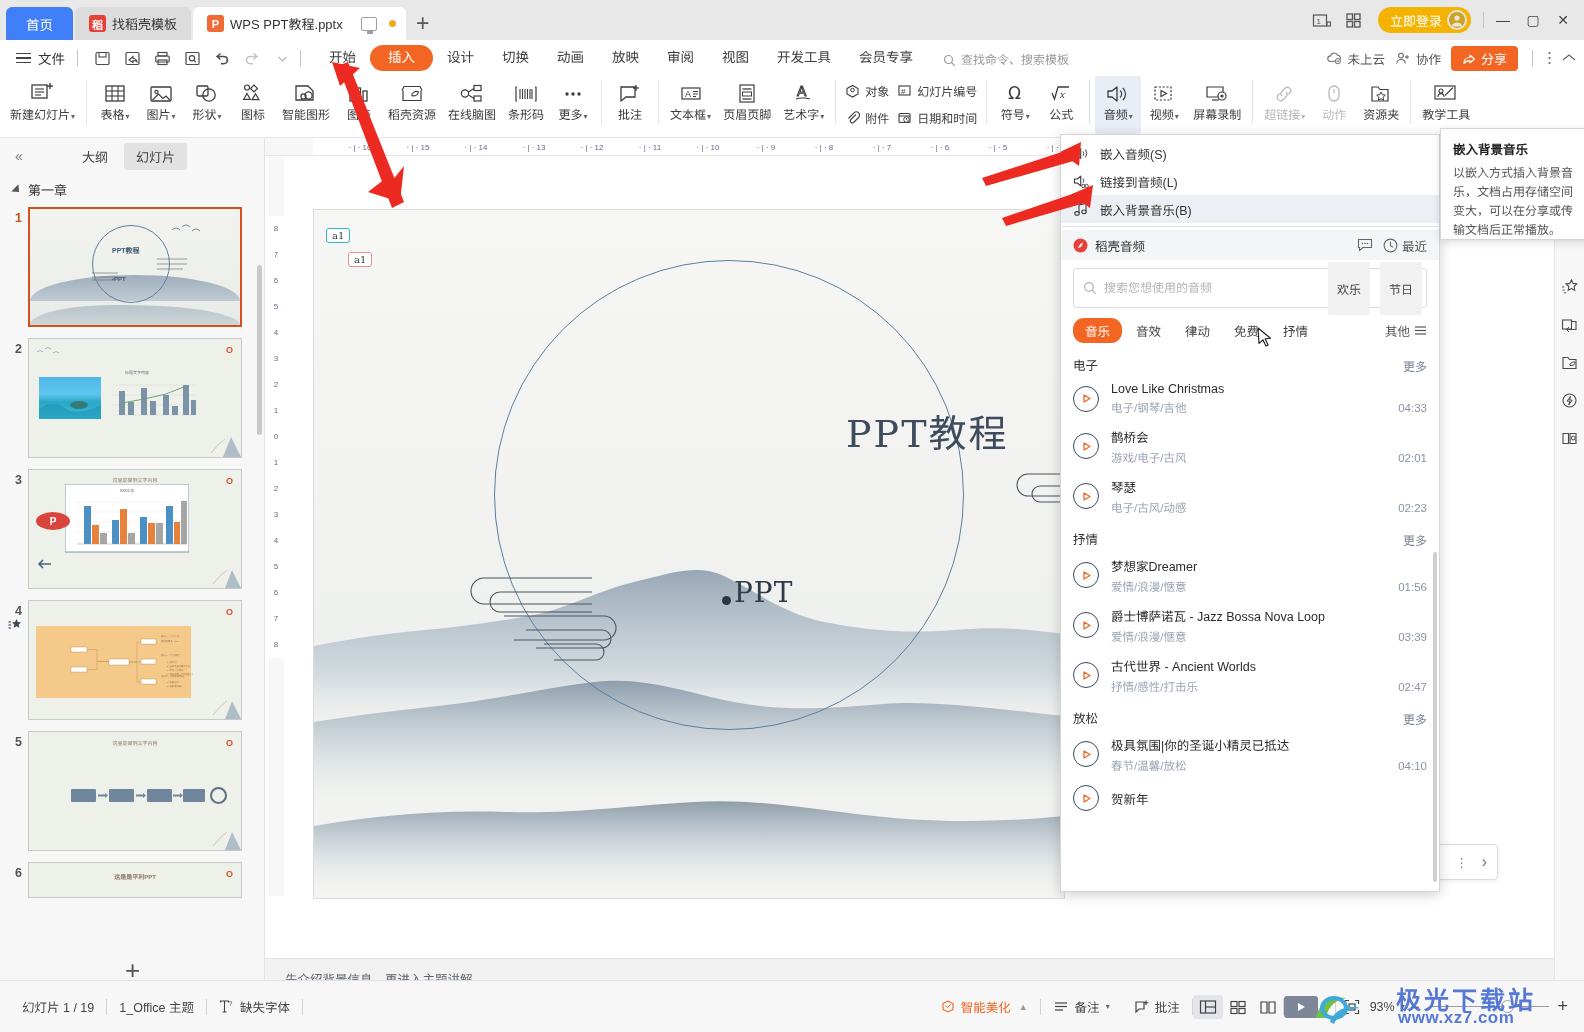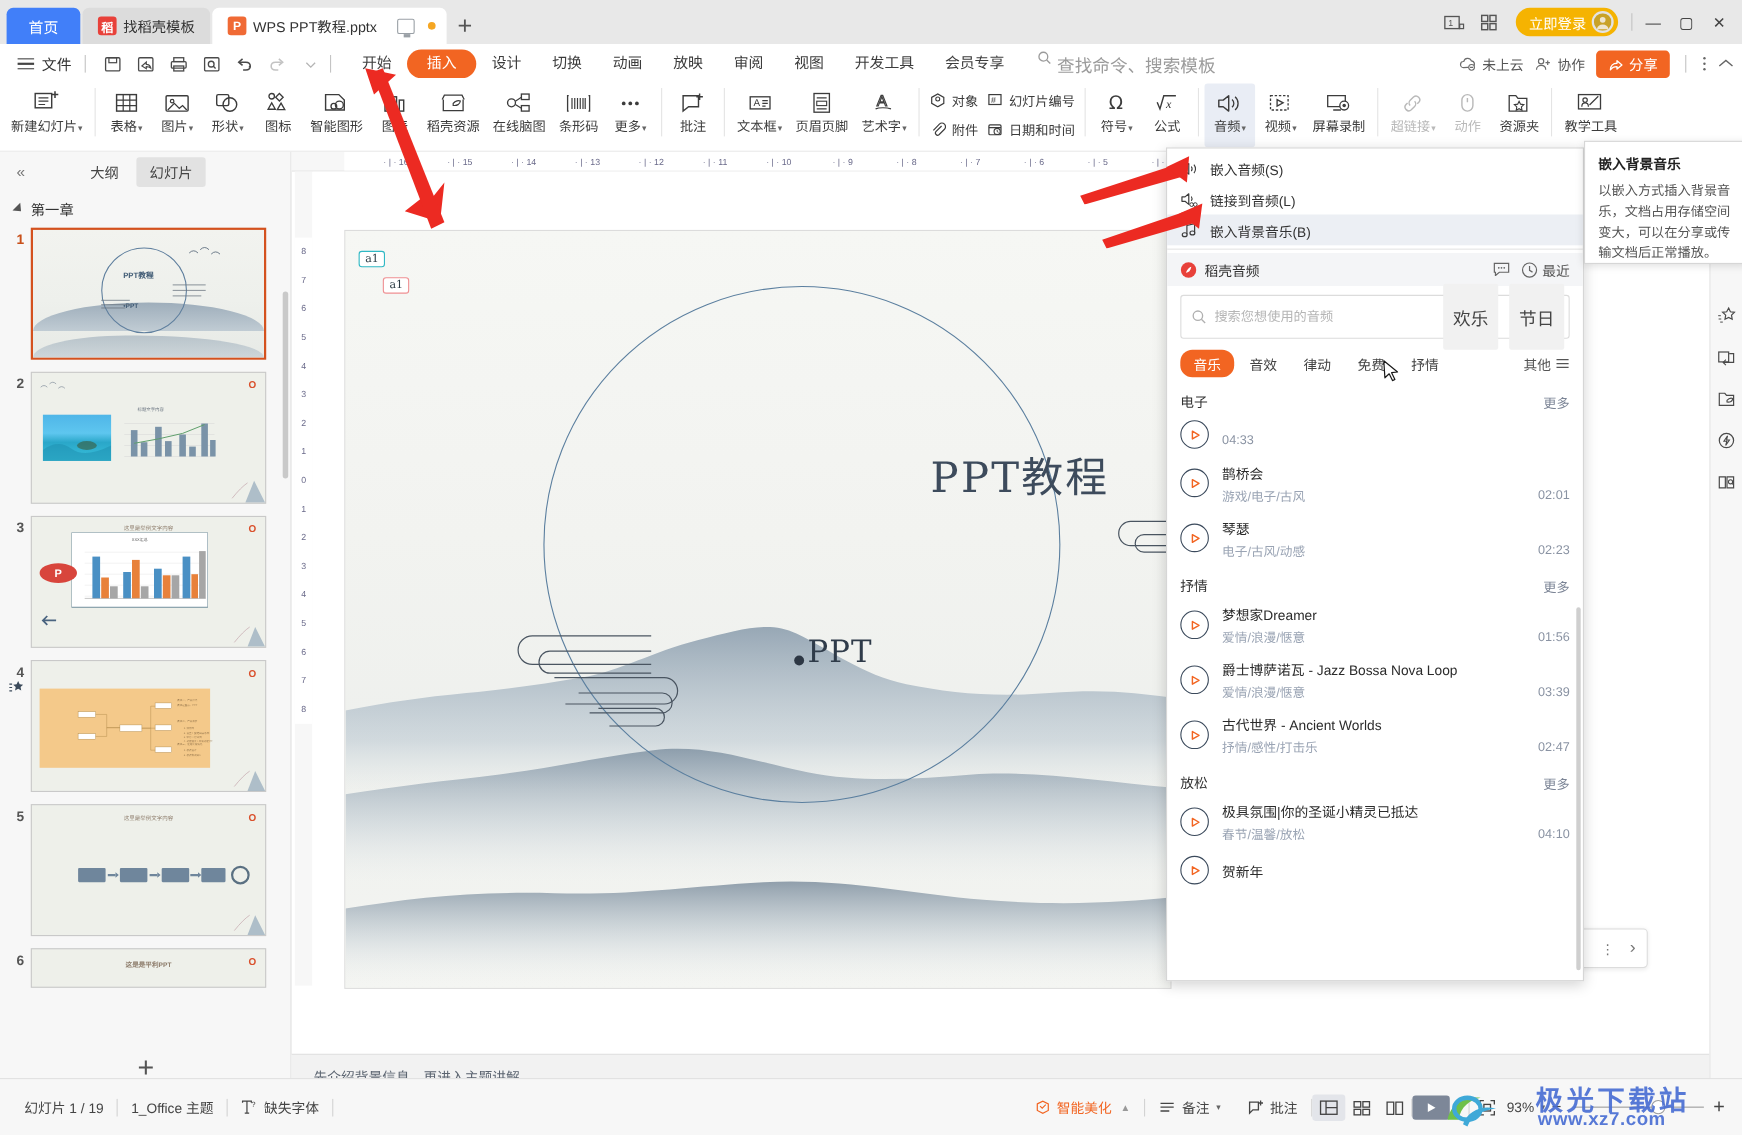--- a/index.html
+++ b/index.html
@@ -31,21 +31,21 @@
   .menurow{position:absolute;left:0;top:40px;width:1584px;height:36px;background:#fff;display:flex;align-items:center;padding-left:8px}
   .fileitem{display:flex;align-items:center;gap:7px;font-size:13.5px;color:#333;padding:0 8px}
   .hamb{display:inline-block;width:15px}
   .hamb i{display:block;height:1.6px;background:#444;margin:3px 0}
   .qbar{display:flex;align-items:center;gap:2px;margin-left:6px}
   .qb{width:28px;height:26px;display:flex;align-items:center;justify-content:center;color:#4a4a4a}
   .qb.dis{color:#c3c3c3}
   .menutabs{display:flex;align-items:center;gap:0;margin-left:10px}
   .mtab{padding:0 14px;height:26px;line-height:26px;font-size:13.5px;color:#3c3c3c;border-radius:13px;white-space:nowrap}
   .mtab.sel{background:#f26522;color:#fff;padding:0 18px}
-  .findbox{display:flex;align-items:flex-start;gap:5px;margin-left:16px;color:#9b9b9b;font-size:16px}
+  .findbox{display:flex;align-items:flex-end;gap:5px;margin-left:16px;color:#9b9b9b;font-size:12px}
   .menu-right{margin-left:auto;display:flex;align-items:center;gap:10px;padding-right:8px}
   .mr-item{display:flex;align-items:center;gap:5px;color:#555;font-size:12.5px}
   .share-btn{background:#f26522;color:#fff;height:25px;border-radius:4px;display:flex;align-items:center;gap:5px;padding:0 11px;font-size:13px}
 
   
   .ribbon{position:absolute;left:0;top:76px;width:1584px;height:62px;background:#fff;border-bottom:1px solid #e6e6e6;display:flex;align-items:flex-start;padding-left:4px}
   .rb{min-width:46px;padding:2px 6px 0;display:flex;flex-direction:column;align-items:center;gap:2px;height:58px;justify-content:flex-start}
   .rb .ico{height:28px;display:flex;align-items:flex-end;justify-content:center}
   .rb .lbl{font-size:12px;color:#3c3c3c;white-space:nowrap;line-height:14px}
   .rb.hl{background:#e9edf5;border-radius:3px}
@@ -133,21 +133,21 @@
   .dropdown{position:absolute;left:1060px;top:134px;width:380px;height:758px;background:#fff;border:1px solid #d6d6d6;box-shadow:0 3px 12px rgba(0,0,0,.18);z-index:60}
   .dd-item{height:28px;display:flex;align-items:center;gap:10px;padding-left:12px;font-size:12.5px;color:#333}
   .dd-item.hov{background:#eceff4}
   .dd-sep{height:1px;background:#e4e4e4;margin:3px 0}
   .dd-head{height:30px;background:#f4f5f7;display:flex;align-items:center;padding:0 12px;font-size:12.5px;color:#333;gap:7px}
   .dd-head .right{margin-left:auto;display:flex;align-items:center;gap:10px;color:#555}
   .searchrow{padding:8px 12px 4px}
   .searchbox{height:40px;border:1px solid #dcdcdc;border-radius:3px;display:flex;align-items:center;padding:0 4px 0 9px;gap:7px}
   .searchbox input{border:0;outline:0;flex:1;font-size:12px;color:#333;font-family:inherit;background:transparent}
   .searchbox input::placeholder{color:#b5b5b5}
-  .kw{font-size:16px;color:#444;background:#f1f1f1;padding:18px 9px;border-radius:2px;margin-left:3px}
+  .kw{font-size:12px;color:#444;background:#f1f1f1;padding:18px 9px;border-radius:2px;margin-left:3px}
   .cats{display:flex;align-items:center;padding:6px 12px 4px;gap:4px}
   .cat{font-size:12.5px;color:#444;padding:3px 10px;border-radius:11px}
   .cat.sel{background:#f26522;color:#fff;padding:3px 12px}
   .cat-more{margin-left:auto;display:flex;align-items:center;gap:4px;font-size:12.5px;color:#555}
   .seclabel{display:flex;align-items:flex-end;padding:8px 12px 2px;font-size:12.5px;color:#333}
   .seclabel .more{margin-left:auto;font-size:12px;color:#7c8596}
   .track-row{display:flex;align-items:center;gap:12px;padding:6px 12px}
   .play-c{width:26px;height:26px;border:1.3px solid #3b4a5c;border-radius:50%;display:flex;align-items:center;justify-content:center;flex:0 0 26px}
   .tinfo{flex:1;min-width:0}
   .tname{font-size:12.5px;color:#2b2b2b;white-space:nowrap;overflow:hidden;text-overflow:ellipsis}
@@ -1225,20 +1225,21 @@
     <div class="seclabel">
       <span>电子</span>
       <span class="more">更多</span>
     </div>
     <div class="track-row">
       <span class="play-c">
           <svg width="11" height="11" viewBox="0 0 11 11">
             <path d="M3 2l6 3.5L3 9z" fill="none" stroke="#f26522" stroke-width="1.3" stroke-linejoin="round"></path>
           </svg>
         </span>
+      <span class="tinfo"><span class="tname">Love Like Christmas</span><span class="ttags" style="display:block">电子/钢琴/吉他</span></span>
       <span class="tdur">04:33</span>
     </div>
     <div class="track-row">
       <span class="play-c">
           <svg width="11" height="11" viewBox="0 0 11 11">
             <path d="M3 2l6 3.5L3 9z" fill="none" stroke="#f26522" stroke-width="1.3" stroke-linejoin="round"></path>
           </svg>
         </span>
       <span class="tinfo"><span class="tname">鹊桥会</span><span class="ttags" style="display:block">游戏/电子/古风</span></span>
       <span class="tdur">02:01</span>

